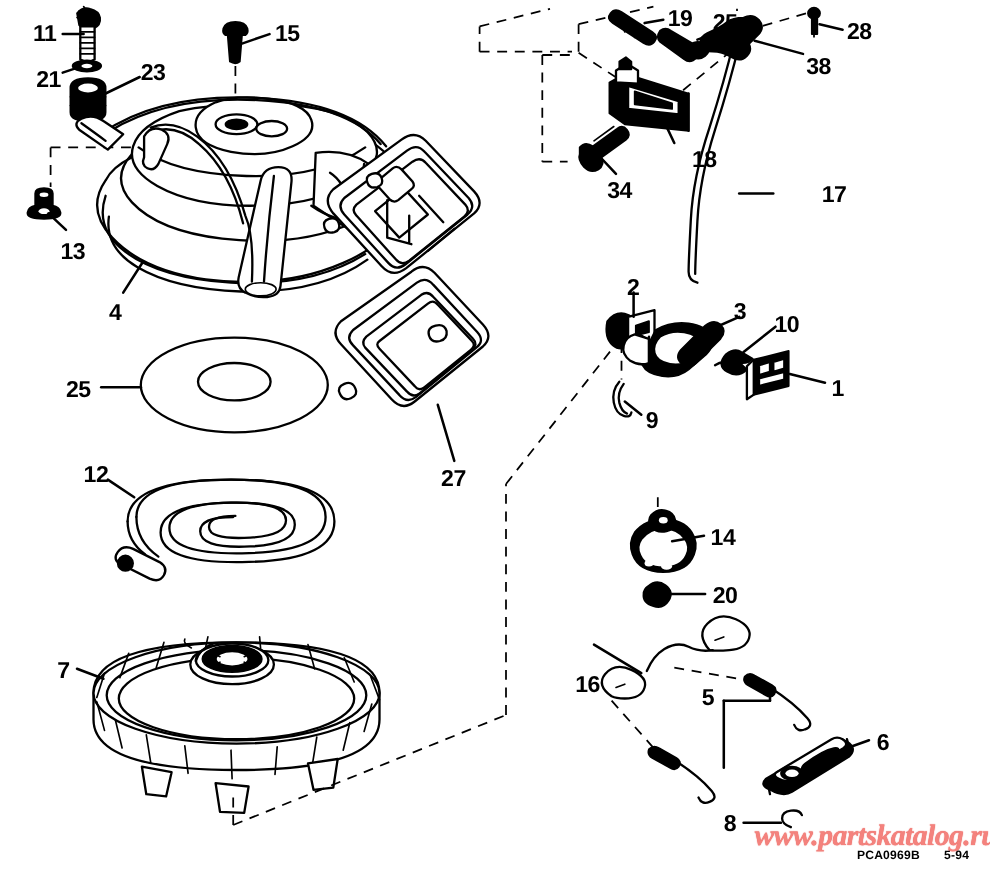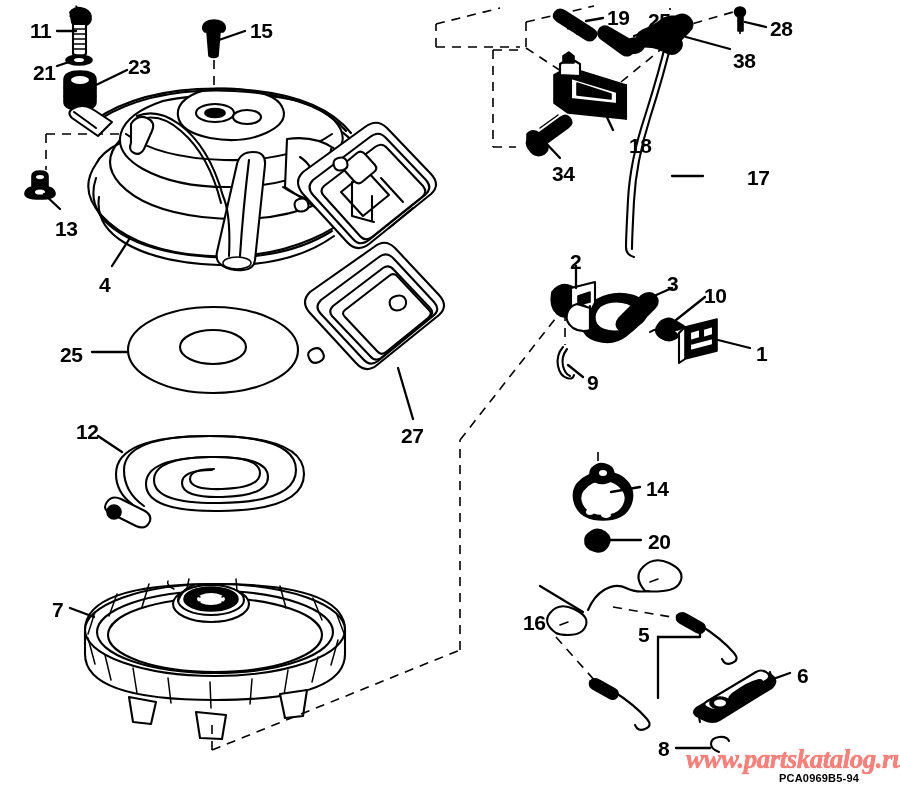--- a/index.html
+++ b/index.html
@@ -36,21 +36,21 @@
   #drawing-code{
     position:absolute;
     left:779px;top:772px;
     font-family:"Liberation Sans", sans-serif;
     font-weight:bold;
     font-size:11px;
     color:#000000;
     white-space:nowrap;
     letter-spacing:0.2px;
   }
-  #drawing-code .rev{margin-left:0;}
+  #drawing-code .rev{margin-left:22px;}
 </style>
 </head>
 <body>
 
 <div id="diagram-root">
 
   <svg id="art" viewBox="0 0 900 791" xmlns="http://www.w3.org/2000/svg">
     <defs>
       <style>
         .ln{fill:none;stroke:#000;stroke-width:2.1;stroke-linecap:round;stroke-linejoin:round;}

